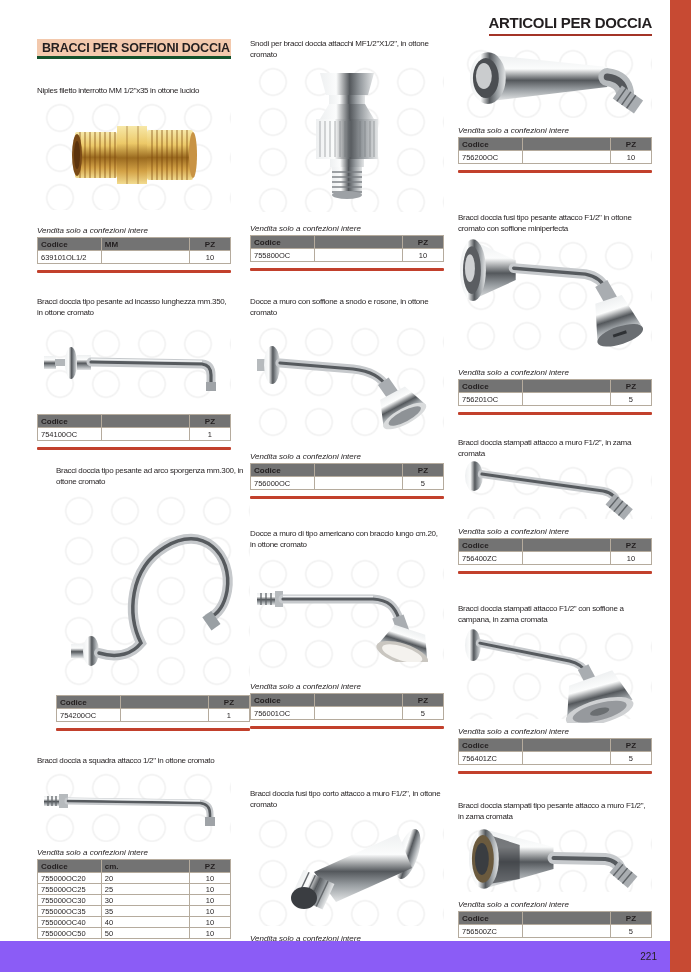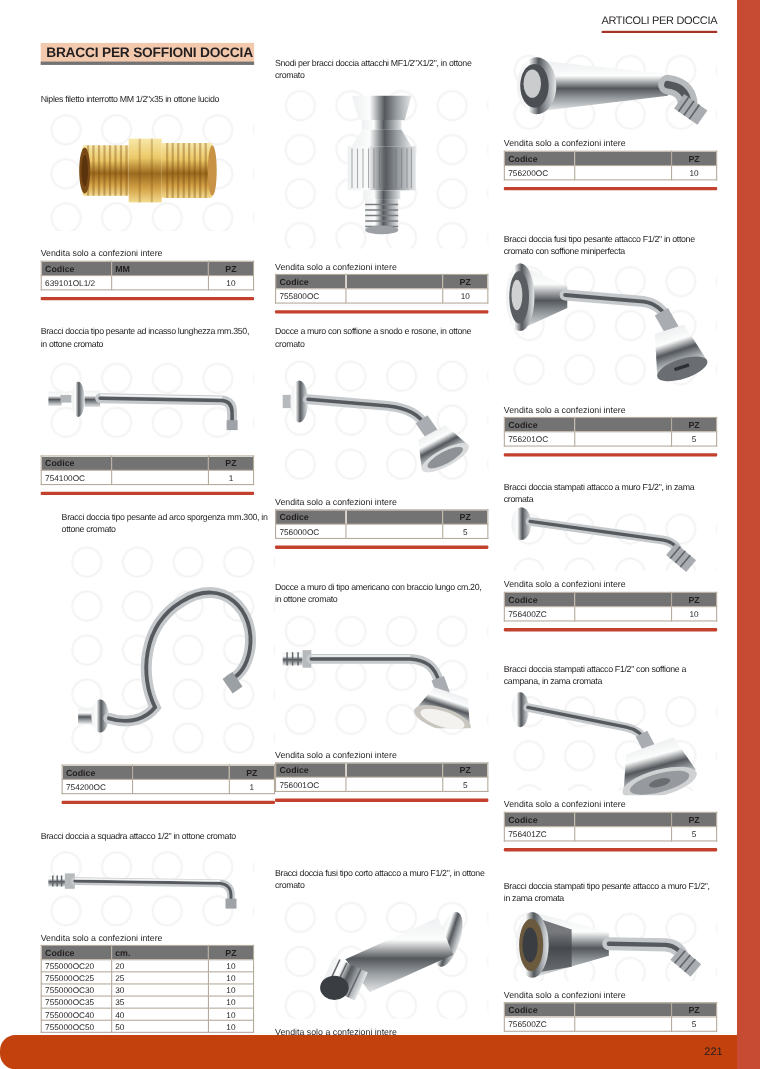--- a/index.html
+++ b/index.html
@@ -1,49 +1,49 @@
 <!DOCTYPE html>
 <html><head>
 <meta charset="utf-8">
 <style>
   html,body{margin:0;padding:0;background:#fff;}
   .page{position:relative;width:691px;height:972px;background:#ffffff;
         font-family:"Liberation Sans", sans-serif;color:#231f20;overflow:hidden;}
 
   
   .left-header{position:absolute;left:37px;top:39px;width:194px;height:17px;
-    background:#f3c9ad;border-bottom:3px solid #737373;box-sizing:content-box;
+    background:#f3c9ad;border-bottom:3px solid #14532d;box-sizing:content-box;
     display:flex;align-items:center;}
   .left-header span{font-size:12.5px;font-weight:bold;letter-spacing:-0.2px;padding-left:5px;white-space:nowrap;}
-  .right-title{position:absolute;top:14px;right:39px;font-size:10px;font-weight:normal;
+  .right-title{position:absolute;top:14px;right:39px;font-size:15px;font-weight:bold;
     letter-spacing:-0.3px;border-bottom:2px solid #a33427;padding-bottom:3px;white-space:nowrap;}
 
   
   .card{position:absolute;width:194px;}
   .desc{margin:0;font-size:8px;line-height:11px;letter-spacing:-0.3px;}
   .imgbox{display:flex;align-items:center;justify-content:center;
     background-image:radial-gradient(circle closest-side, rgba(0,0,0,0) 58%, rgba(0,0,0,0.055) 66%, rgba(0,0,0,0) 74%);
     background-size:46px 40px;}
-  .note{margin:0 0 1px 0;font-size:8px;line-height:10px;}
+  .note{margin:0 0 1px 0;font-size:8px;line-height:10px;font-style:italic;}
 
   table.ptable{border-collapse:collapse;width:100%;table-layout:fixed;}
   table.ptable th,table.ptable td{border:1px solid #b5ab9d;padding:0 3px;overflow:hidden;white-space:nowrap;}
   table.ptable th{background:#737373;font-size:8px;font-weight:bold;text-align:left;height:12px;}
   table.ptable td{font-size:7.5px;height:12px;}
   table.ptable .c1{width:33%;}
   table.ptable .c2{width:47%;}
   table.ptable .c3{width:20%;text-align:center;}
   table.ptable td.c3{text-align:center;}
   table.compact td{height:10px;}
 
   .divider{height:3px;background:#c2402c;margin-top:6px;border-radius:1px;}
 
   
-  .footer-bar{position:absolute;left:0;top:941px;width:691px;height:31px;background:#c2410c;
-    display:flex;align-items:center;justify-content:flex-end;border-radius:14px;}
+  .footer-bar{position:absolute;left:0;top:941px;width:691px;height:31px;background:#8b5cf6;
+    display:flex;align-items:center;justify-content:flex-end;}
   .footer-bar .pagenum{font-size:10px;margin-right:34px;}
   .side-bar{position:absolute;left:670px;top:0;width:21px;height:972px;background:#c74a33;z-index:5;}
 
   svg{display:block;}
 </style>
 </head>
 <body>
 
 <svg width="0" height="0" style="position:absolute">
   <defs>
@@ -249,21 +249,21 @@
         </tr>
         <tr>
           <td class="c1">755000OC50</td>
           <td class="c2">50</td>
           <td class="c3">10</td>
         </tr>
       </tbody>
     </table>
   </section>
 
-  <section class="card" style="left:250px;top:52px;">
+  <section class="card" style="left:250px;top:38px;">
     <p class="desc">Snodi per bracci doccia attacchi MF1/2"X1/2", in ottone cromato</p>
     <div class="imgbox" style="height:150px;margin-top:2px;margin-bottom:12px;">
       <svg viewBox="0 0 90 140" width="90" height="140">
         <polygon points="18,6 72,6 66,28 24,28" fill="url(#chromeh)"></polygon>
         <rect x="27" y="28" width="36" height="9" fill="url(#chromeh)"></rect>
         <polygon points="27,37 63,37 72,52 18,52" fill="url(#chromeh)"></polygon>
         <rect x="14" y="52" width="62" height="40" fill="url(#chromeh)"></rect>
         <g stroke="#6e7276" stroke-width="1" opacity="0.55">
           <line x1="18" y1="54" x2="18" y2="90"></line>
             <line x1="23" y1="54" x2="23" y2="90"></line>

